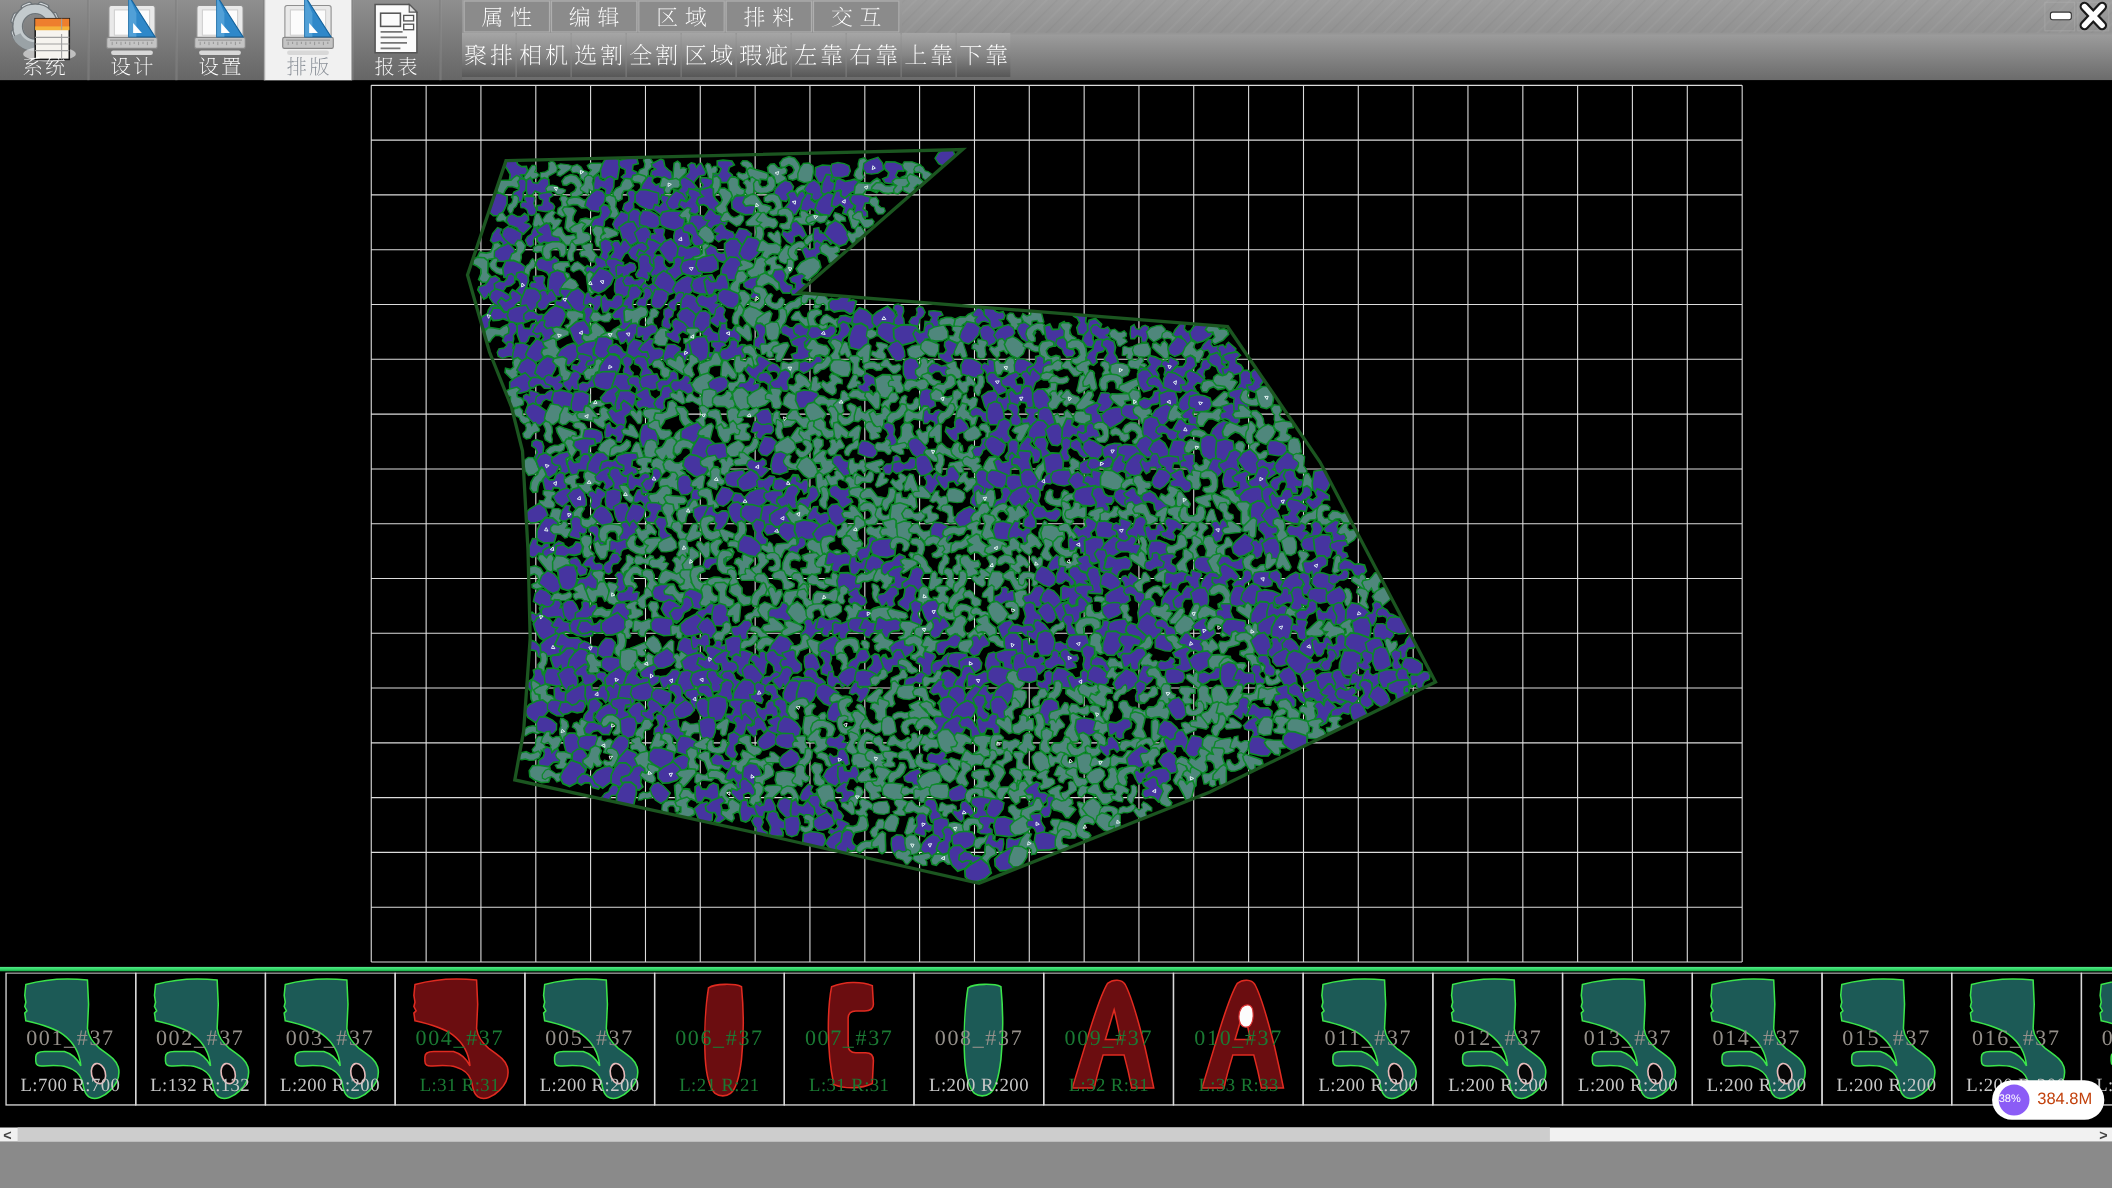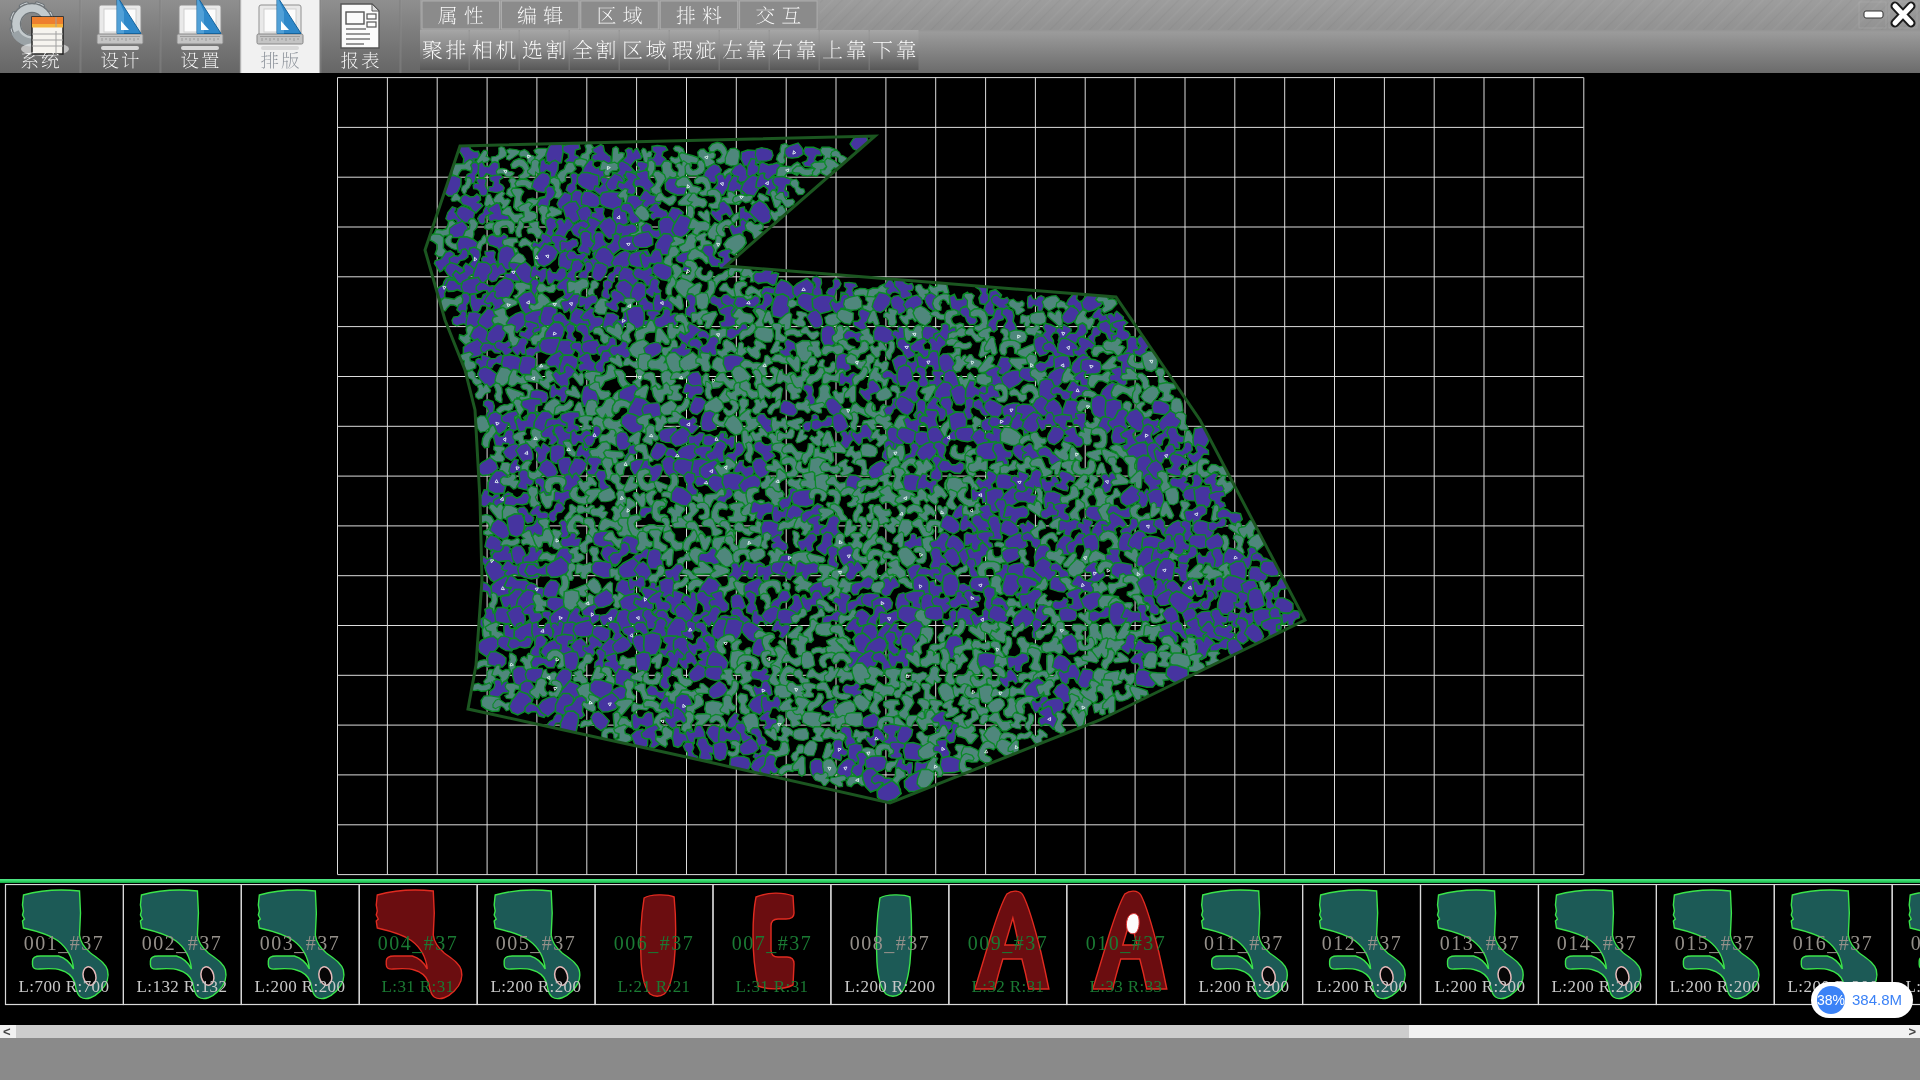--- a/index.html
+++ b/index.html
@@ -4,22 +4,22 @@
 #toolbar{position:absolute;left:0;top:0}
 #canvas{position:absolute;left:0;top:74px}
 #gline{position:absolute;left:0;top:879px;width:1920px;height:4px;background:linear-gradient(180deg,#55e98a 0,#2fd464 55%,#17a243 100%)}
 #thumbs{position:absolute;left:0;top:884px}
 #sbar{position:absolute;left:0;top:1025px;width:1920px;height:13px;background:#f1f1f1}
 #sthumb{position:absolute;left:16px;top:0;width:1393px;height:13px;background:#cdcdcd}
 #sbl{position:absolute;left:3px;top:0px;color:#444;font-size:13px;line-height:13px;font-weight:bold}
 #sbr{position:absolute;right:4px;top:0px;color:#444;font-size:13px;line-height:13px;font-weight:bold}
 #bbar{position:absolute;left:0;top:1038px;width:1920px;height:42px;background:#8a8a8a}
 #pill{position:absolute;left:1811px;top:982px;width:102px;height:36px;background:#fff;border-radius:18px}
-#pc{position:absolute;left:6px;top:4px;width:28px;height:28px;border-radius:50%;background:#3b82f6;color:#fff;font-size:14px;text-align:center;line-height:28px}
-#pt{position:absolute;left:41px;top:0;height:36px;line-height:36px;color:#3b82f6;font-size:15px}
+#pc{position:absolute;left:6px;top:4px;width:28px;height:28px;border-radius:50%;background:#8b5cf6;color:#fff;font-size:10px;line-height:28px}
+#pt{position:absolute;left:41px;top:0;height:36px;line-height:36px;color:#c2410c;font-size:15px}
 </style></head><body>
 <svg id="toolbar" width="1920" height="74" viewBox="0 0 1920 74">
 <defs>
 <linearGradient id="tbg" x1="0" y1="0" x2="0" y2="1">
 <stop offset="0" stop-color="#9d9d9d"></stop>
         <stop offset="0.40" stop-color="#929292"></stop>
         <stop offset="0.44" stop-color="#9b9b9b"></stop>
         <stop offset="1" stop-color="#6b6b6b"></stop>
 </linearGradient>
 <linearGradient id="bgrad" x1="0" y1="0" x2="0" y2="1">

